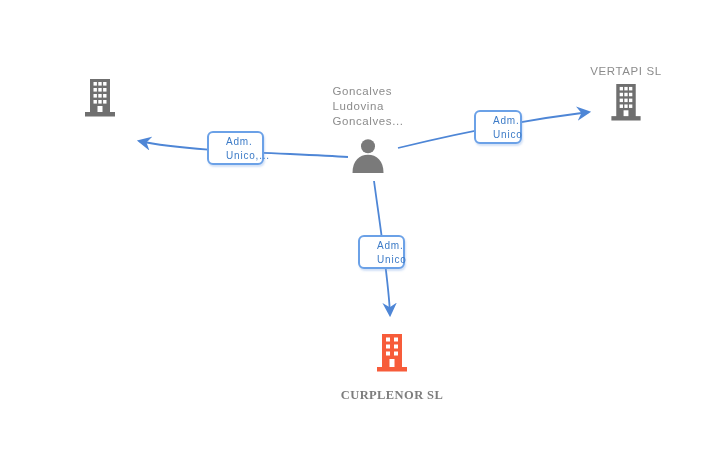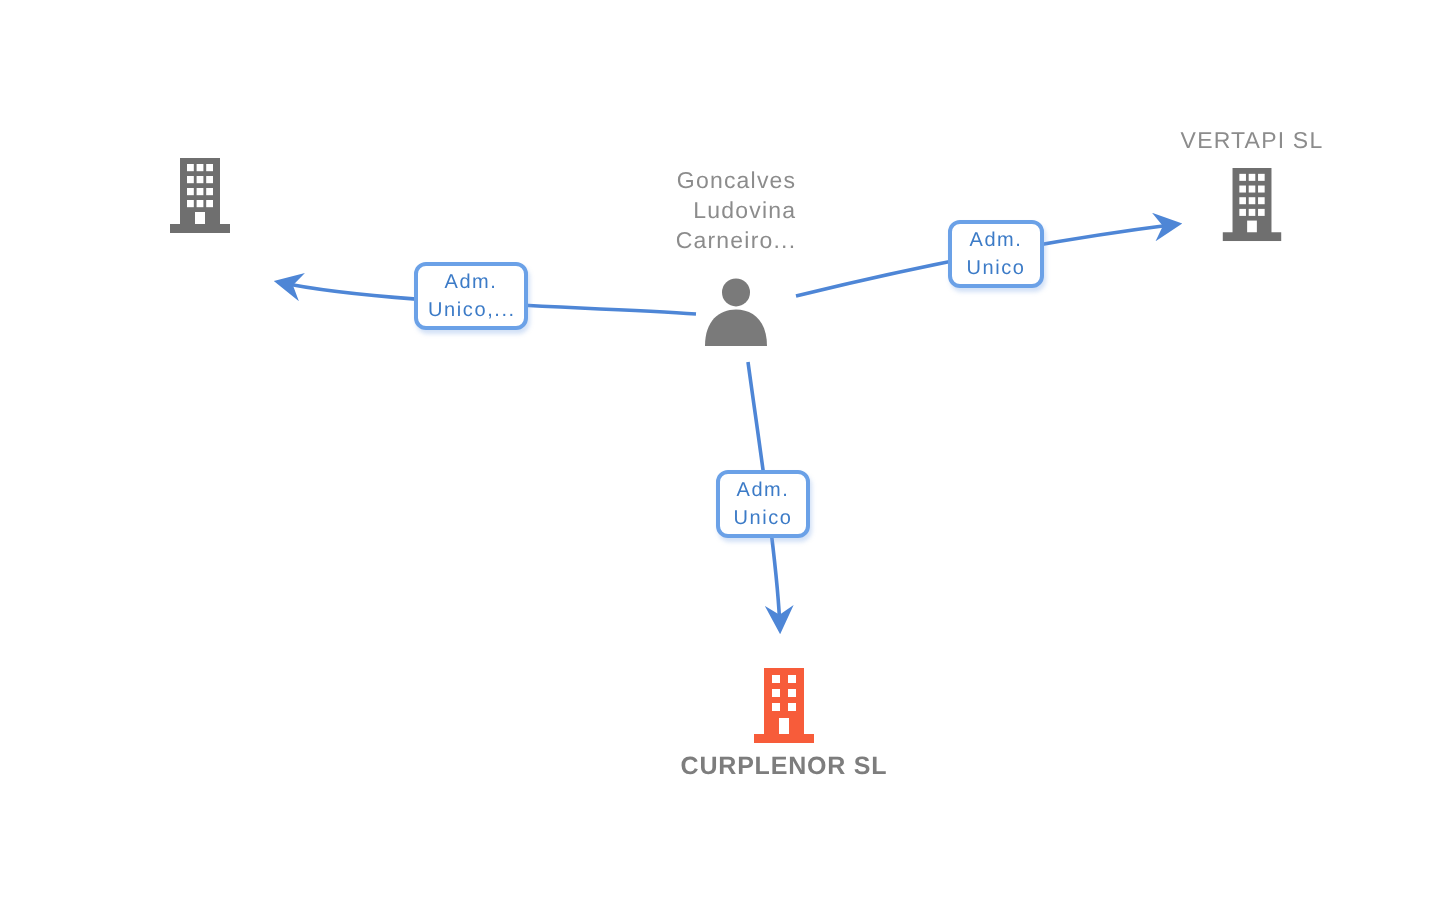--- a/index.html
+++ b/index.html
@@ -18,21 +18,21 @@
     position: absolute;
     left: 0; top: 0;
     width: 728px; height: 450px;
   }
 
   .node {
     position: absolute;
     display: flex;
     flex-direction: column;
     align-items: center;
-    text-align: right;
+    text-align: left;
   }
 
   .node-label {
     color: var(--label-gray);
     font-size: 11.5px;
     line-height: 15px;
     letter-spacing: 0.6px;
     white-space: nowrap;
   }
 
@@ -49,21 +49,21 @@
     position: absolute;
     background: #ffffff;
     border: 2px solid var(--box-border);
     border-radius: 6px;
     box-shadow: 1px 2px 2px rgba(130,170,230,0.35);
     color: var(--box-text);
     font-size: 10px;
     line-height: 14px;
     letter-spacing: 0.8px;
     text-align: center;
-    padding: 2px 5px;
+    padding: 2px 17px;
     white-space: nowrap;
   }
 
   .brand {
     position: absolute;
     right: 5px;
     bottom: 3px;
     font-family: "DejaVu Serif", serif;
     font-style: italic;
     font-size: 15px;
@@ -147,21 +147,21 @@
           <rect x="14.5" y="27" width="5" height="6"></rect>
         </g>
       </svg>
     </div>
   </div>
 
   <div class="node" style="left:298px; top:84px; width:140px;">
     <div class="node-label">
       <div>Goncalves</div>
       <div>Ludovina</div>
-      <div>Carneiro...</div>
+      <div>Goncalves...</div>
     </div>
     <div class="icon-wrap" style="margin-top:10px;">
       <svg width="36" height="34" viewBox="0 0 36 34">
         <circle cx="18" cy="7.2" r="7" fill="var(--person-gray)"></circle>
         <path d="M2.5 34 C2.5 21.5 9.5 15.8 18 15.8 C26.5 15.8 33.5 21.5 33.5 34 Z" fill="var(--person-gray)"></path>
       </svg>
     </div>
   </div>
 
   <div class="node" style="left:312px; top:334px; width:160px;">
@@ -173,21 +173,21 @@
           <rect x="11" y="3.5" width="4" height="4"></rect>
             <rect x="19" y="3.5" width="4" height="4"></rect>
           <rect x="11" y="10.5" width="4" height="4"></rect>
             <rect x="19" y="10.5" width="4" height="4"></rect>
           <rect x="11" y="17.5" width="4" height="4"></rect>
             <rect x="19" y="17.5" width="4" height="4"></rect>
           <rect x="14.5" y="25" width="5" height="8"></rect>
         </g>
       </svg>
     </div>
-    <div class="node-label bold" style="margin-top:4px;">
+    <div class="node-label bold" style="margin-top:16px;font-family:Liberation Serif, serif;">
       <div>CURPLENOR SL</div>
     </div>
   </div>
 
   <div class="edge-box" style="left:207px; top:131px; width:57px; height:34px;">
     <div>Adm.</div>
     <div>Unico,...</div>
   </div>
 
   <div class="edge-box" style="left:474px; top:110px; width:48px; height:34px;">

